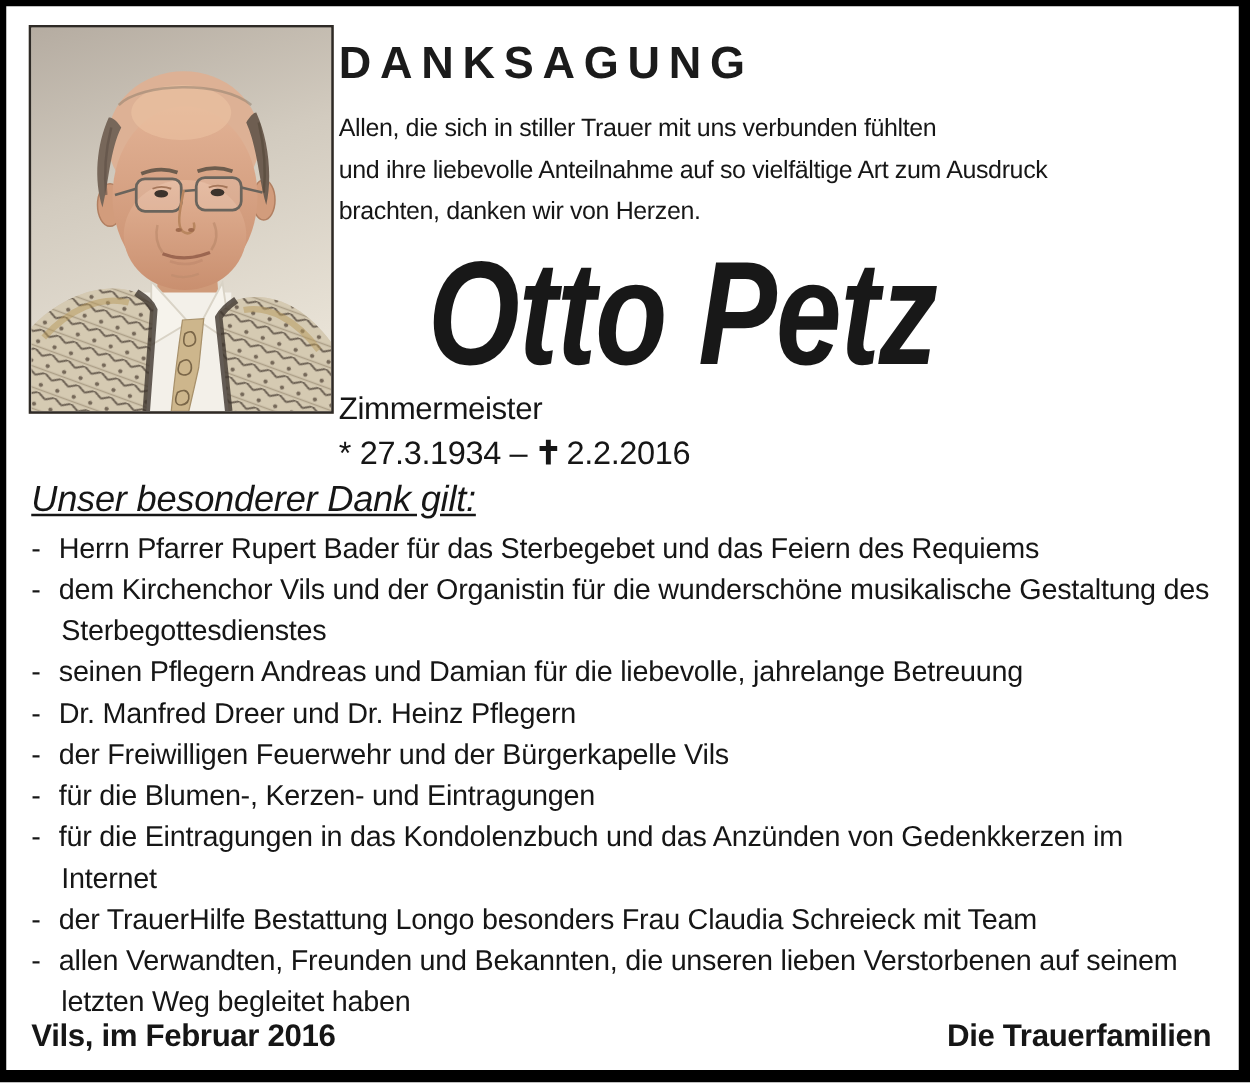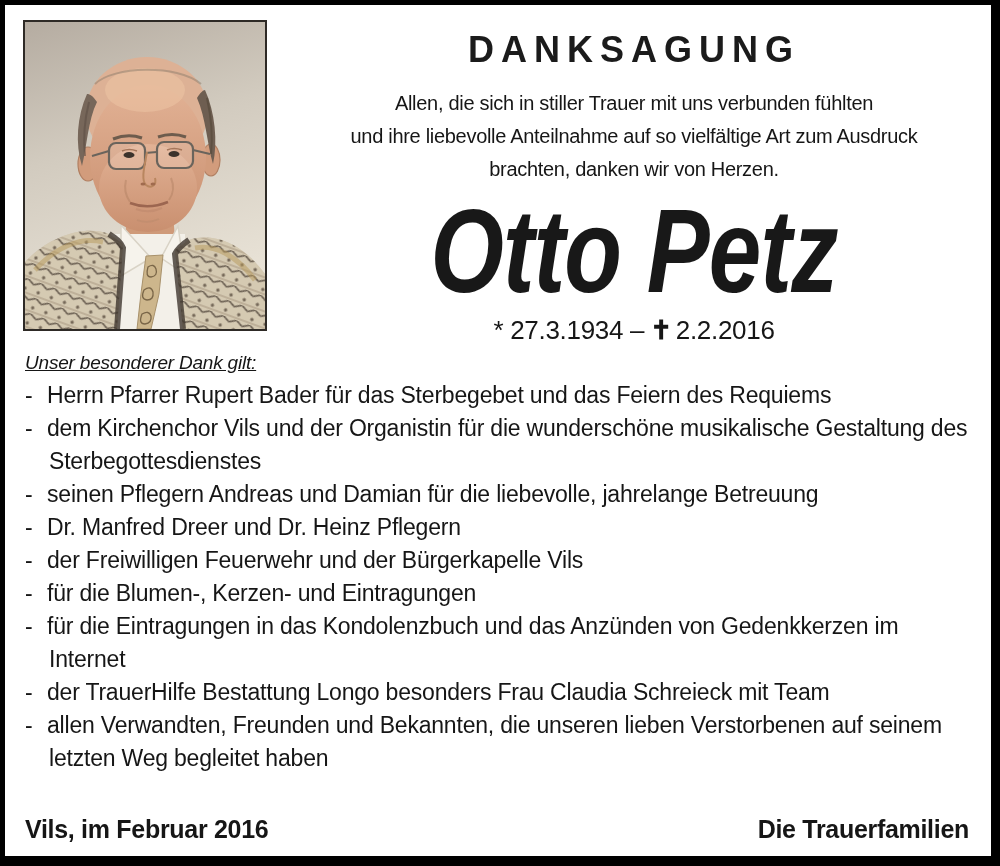--- a/index.html
+++ b/index.html
@@ -19,22 +19,21 @@
     flex:0 0 auto;
     margin:15px 0 0 18px;
     width:240px; height:307px;
     border:2px solid #2e2a26;
     background:#d6cfc3;
     overflow:hidden;
   }
   .photo-frame svg { display:block; }
   .head-col {
     flex:1 1 auto;
-    text-align:center;
-    padding:0 6px 0 16px;
+    padding:0 6px 0 4px;
     min-width:0;
   }
   .heading {
     margin:24px 0 0 0;
     font-size:36px;
     font-weight:bold;
     letter-spacing:7px;
     color:#1b1b1b;
     white-space:nowrap;
   }
@@ -50,21 +49,21 @@
     transform:scaleX(0.80);
     transform-origin:50% 50%;
     white-space:nowrap;
     color:#181818;
   }
   .profession { margin-top:3px; font-size:25px; letter-spacing:-0.3px; }
   .dates { margin-top:5px; font-size:26px; letter-spacing:-0.3px; }
   .dates .cross { font-weight:bold; padding:0 4px 0 6px; }
   .thanks { padding:0 18px 0 20px; margin-top:6px; }
   .thanks-title {
-    font-size:19px;
+    font-size:29px;
     font-style:italic;
     text-decoration:underline;
     letter-spacing:-0.2px;
     margin-bottom:5px;
   }
   .thanks-list { font-size:23px; line-height:33px; letter-spacing:-0.2px; }
   .thanks-item { padding-left:24px; text-indent:-24px; }
   .thanks-item .bullet { display:inline-block; width:10px; text-indent:0; margin-right:12px; }
   .footer {
     position:absolute;
@@ -169,20 +168,21 @@
     </div>
 
     <div class="head-col">
       <div class="heading">DANKSAGUNG</div>
       <div class="intro">
         <div class="intro-line">Allen, die sich in stiller Trauer mit uns verbunden fühlten</div>
         <div class="intro-line">und ihre liebevolle Anteilnahme auf so vielfältige Art zum Ausdruck</div>
         <div class="intro-line">brachten, danken wir von Herzen.</div>
       </div>
       <div class="name">Otto Petz</div>
+      <div class="profession">Zimmermeister</div>
       <div class="dates">
         <span>* 27.3.1934 –</span><span class="cross">✝</span><span>2.2.2016</span>
       </div>
     </div>
   </div>
 
   <div class="thanks">
     <div class="thanks-title">Unser besonderer Dank gilt:</div>
     <div class="thanks-list">
       <div class="thanks-item"><span class="bullet">-</span><span>Herrn Pfarrer Rupert Bader für das Sterbegebet und das Feiern des Requiems</span></div>

